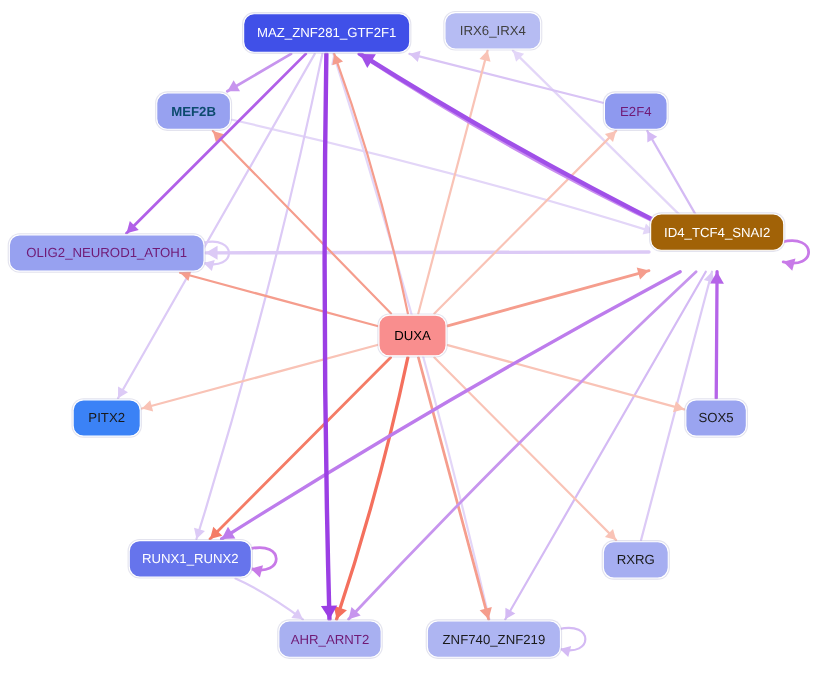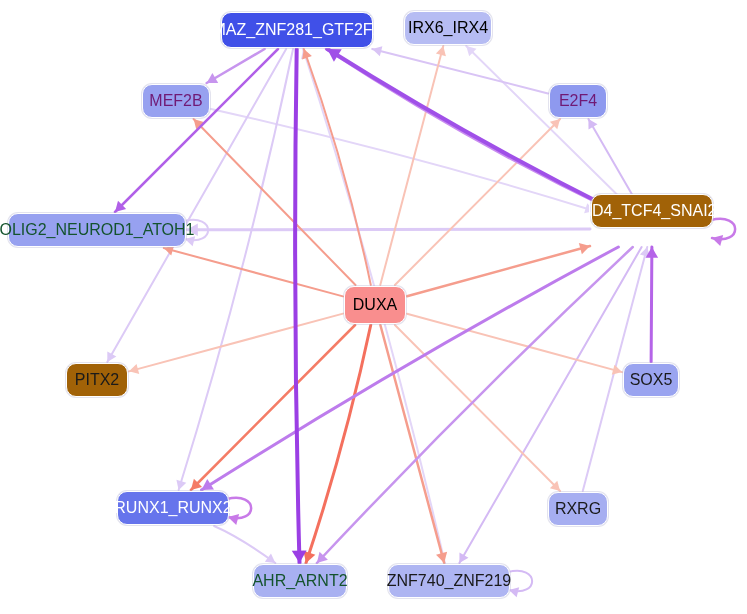--- a/index.html
+++ b/index.html
@@ -9,21 +9,21 @@
     background:#ffffff;
     overflow:hidden;
     font-family:"Liberation Sans", sans-serif;
   }
   #edge-layer{position:absolute;left:0;top:0;}
   .node{
     position:absolute;
     transform:translate(-50%,-50%);
     display:flex;align-items:center;justify-content:center;
     border-radius:10px;
-    font-size:16px;
+    font-size:12px;
     white-space:nowrap;
     box-sizing:border-box;
     border:1px solid #ffffff;
     box-shadow:0 0 0 1px rgba(175,175,205,0.35);
     padding:0 6px;
     cursor:default;
   }
 </style>
 </head>
 <body>
@@ -97,49 +97,49 @@
       <path d="M 299.50992955145557 563 L 291.775191669131 550.8059920497101 L 306.56970937443214 550.4031944981637 Z" fill="#9b3fe4"></path>
       <path d="M 296.6896980995794 49 Q 292.5000889305362 305.53266739239274 299.50992955145557 563" fill="none" stroke="#9b3fe4" stroke-width="4" stroke-linecap="round"></path>
       <path d="M 712 238 L 723.1195718464687 234.9311855788889 L 720.2459746277184 246.06637480154652 Z" fill="#c87ae8"></path>
       <path d="M 711 220 C 743 212 743 246 712 238" fill="none" stroke="#c87ae8" stroke-width="2.5" stroke-linecap="round"></path>
       <path d="M 228 517 L 239.11957184646877 513.9311855788889 L 236.2459746277184 525.0663748015464 Z" fill="#c87ae8"></path>
       <path d="M 227 499 C 259 491 259 525 228 517" fill="none" stroke="#c87ae8" stroke-width="2.5" stroke-linecap="round"></path>
     </svg>
 <div class="node" style="left: 297px; top: 30px; width: 152px; height: 36px; background: rgb(64, 80, 232); color: rgb(255, 255, 255);">
       <span>MAZ_ZNF281_GTF2F1</span>
     </div>
-    <div class="node" style="left: 448px; top: 28px; width: 88px; height: 34px; background: rgb(182, 188, 243); color: #000000;">
+    <div class="node" style="left: 448px; top: 28px; width: 88px; height: 34px; background: rgb(182, 188, 243); color: #404040;">
       <span>IRX6_IRX4</span>
     </div>
-    <div class="node" style="left: 176px; top: 101px; width: 68px; height: 34px; background: rgb(151, 161, 240); color: #701a75;">
+    <div class="node" style="left: 176px; top: 101px; width: 68px; height: 34px; background: rgb(151, 161, 240); color: #0c4a6e; font-weight: bold;">
       <span>MEF2B</span>
     </div>
     <div class="node" style="left: 578px; top: 101px; width: 58px; height: 34px; background: rgb(142, 153, 239); color: #701a75;">
       <span>E2F4</span>
     </div>
-    <div class="node" style="left: 97px; top: 230px; width: 178px; height: 34px; background: rgb(151, 161, 240); color: #14532d;">
+    <div class="node" style="left: 97px; top: 230px; width: 178px; height: 34px; background: rgb(151, 161, 240); color: #701a75;">
       <span>OLIG2_NEUROD1_ATOH1</span>
     </div>
     <div class="node" style="left: 652px; top: 211px; width: 122px; height: 34px; background: #a16207; color: rgb(255, 255, 255);">
       <span>ID4_TCF4_SNAI2</span>
     </div>
     <div class="node" style="left: 375px; top: 305px; width: 62px; height: 38px; background: rgb(249, 142, 142); color: #000000;">
       <span>DUXA</span>
     </div>
-    <div class="node" style="left: 97px; top: 380px; width: 62px; height: 34px; background: #a16207; color: rgb(26, 26, 26);">
+    <div class="node" style="left: 97px; top: 380px; width: 62px; height: 34px; background: #3b82f6; color: rgb(26, 26, 26);">
       <span>PITX2</span>
     </div>
     <div class="node" style="left: 651px; top: 380px; width: 56px; height: 34px; background: rgb(154, 164, 240); color: rgb(26, 26, 26);">
       <span>SOX5</span>
     </div>
     <div class="node" style="left: 173px; top: 508px; width: 112px; height: 34px; background: rgb(102, 116, 236); color: rgb(255, 255, 255);">
       <span>RUNX1_RUNX2</span>
     </div>
     <div class="node" style="left: 578px; top: 509px; width: 60px; height: 34px; background: rgb(166, 174, 241); color: rgb(26, 26, 26);">
       <span>RXRG</span>
     </div>
-    <div class="node" style="left: 300px; top: 581px; width: 94px; height: 34px; background: rgb(168, 176, 241); color: #14532d;">
+    <div class="node" style="left: 300px; top: 581px; width: 94px; height: 34px; background: rgb(168, 176, 241); color: #701a75;">
       <span>AHR_ARNT2</span>
     </div>
     <div class="node" style="left: 449px; top: 581px; width: 122px; height: 34px; background: rgb(174, 181, 242); color: rgb(26, 26, 26); text-align: center;">
       <span>ZNF740_ZNF219</span>
     </div>
   </div>
 
 </body></html>

